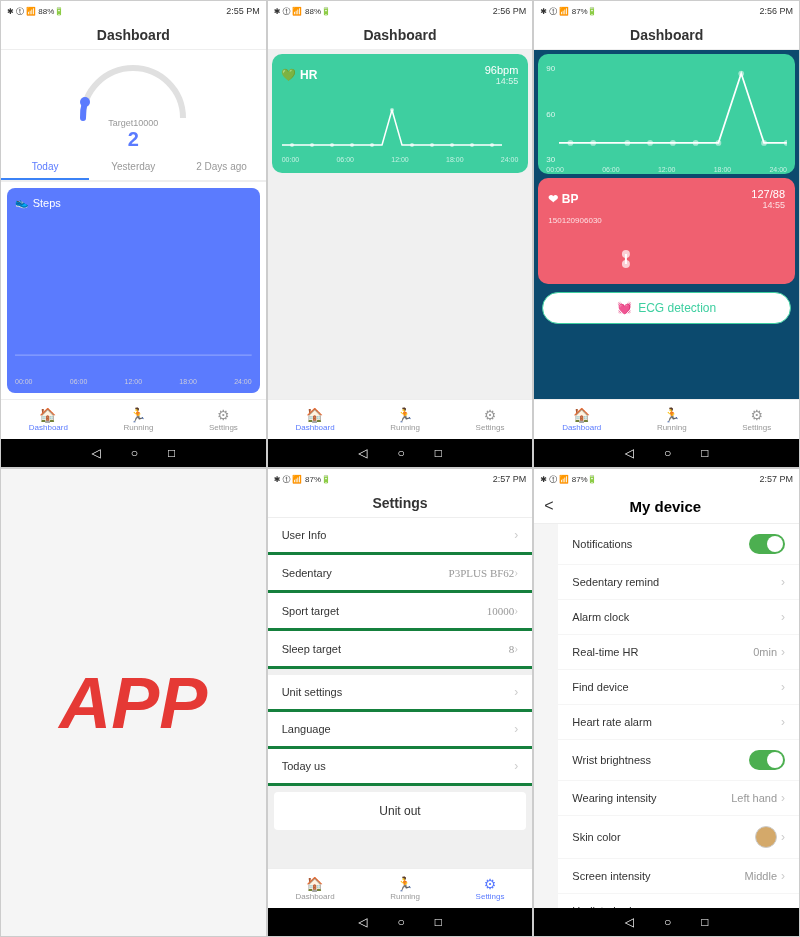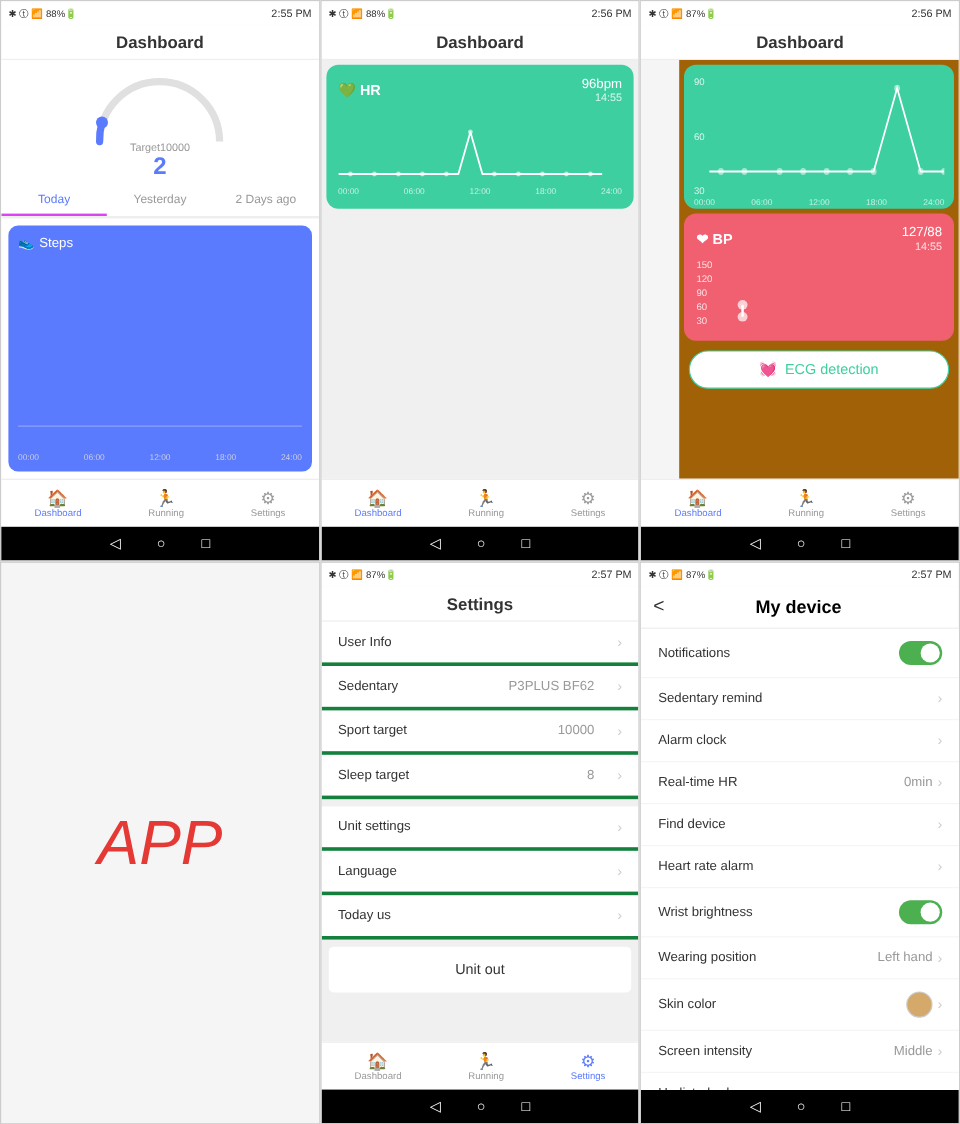--- a/index.html
+++ b/index.html
@@ -113,21 +113,21 @@
     .tab-item {
       flex: 1;
       text-align: center;
       padding: 6px 0;
       font-size: 10px;
       color: #999;
       cursor: pointer;
     }
     .tab-item.active {
       color: #5b7bfe;
-      border-bottom: 2px solid #d946ef;
+      border-bottom: 2px solid #3b82f6;
     }
 
     .steps-chart-area {
       background: #5b7bfe;
       flex: 1;
       margin: 6px;
       border-radius: 8px;
       display: flex;
       flex-direction: column;
       padding: 8px;
@@ -191,22 +191,21 @@
     }
 
     
     .s3-content {
       flex: 1;
       overflow-y: auto;
       display: flex;
       flex-direction: column;
       gap: 4px;
       padding: 4px;
-      background: #a16207;
-      margin-left: 32px;
+      background: #0c4a6e;
     }
     .card-bp-chart {
       background: #3ecfa0;
       border-radius: 10px;
       padding: 8px;
       color: #fff;
       height: 120px;
     }
     .card-bp {
       background: #f06070;
@@ -232,22 +231,22 @@
     
     .app-label-screen {
       flex: 1;
       background: #f5f5f5;
       display: flex;
       align-items: center;
       justify-content: center;
       border: 1px solid #ccc;
     }
     .app-text {
-      font-size: 52px;
-      font-weight: 400;
+      font-size: 72px;
+      font-weight: 700;
       color: #e53935;
       font-style: italic;
     }
 
     
     .settings-content {
       flex: 1;
       overflow-y: auto;
       background: #f0f0f0;
     }
@@ -257,21 +256,21 @@
     }
     .settings-row {
       display: flex;
       align-items: center;
       justify-content: space-between;
       padding: 10px 14px;
       border-bottom: 3px solid #15803d;
       cursor: pointer;
     }
     .settings-row-label { font-size: 11px; color: #333; }
-    .settings-row-value { font-size: 11px; color: #999; display: flex; align-items: center; gap: 19px; }
+    .settings-row-value { font-size: 11px; color: #999; display: flex; align-items: center; gap: 0; font-family: Liberation Serif, serif; }
     .chevron { color: #ccc; font-size: 12px; }
     .settings-logout {
       background: #fff;
       margin: 6px;
       border-radius: 4px;
       text-align: center;
       padding: 12px;
       font-size: 12px;
       color: #333;
       cursor: pointer;
@@ -284,20 +283,21 @@
       padding: 8px 10px;
       background: #fff;
       border-bottom: 1px solid #eee;
     }
     .back-btn { font-size: 16px; color: #333; cursor: pointer; margin-right: 8px; }
     .mydevice-title { font-size: 15px; font-weight: bold; flex: 1; text-align: center; margin-right: 20px; }
     .mydevice-content {
       flex: 1;
       overflow-y: auto;
       background: #f0f0f0;
+      margin-left: 24px;
     }
     .device-section {
       background: #fff;
       margin-bottom: 4px;
     }
     .device-row {
       display: flex;
       align-items: center;
       justify-content: space-between;
       padding: 10px 14px;
@@ -522,21 +522,21 @@
           <div class="card-title">
             <span>❤</span>
             <span>BP</span>
           </div>
           <div style="text-align:right;">
             <div class="card-value">127/88</div>
             <div style="font-size:9px;color:rgba(255,255,255,0.8);">14:55</div>
           </div>
         </div>
         <div style="display:flex;gap:4px;align-items:flex-start;">
-          <div style="display:flex;flex-direction:column;justify-content:space-between;font-size:8px;color:rgba(255,255,255,0.8);height:60px;padding:2px 0;">
+          <div style="display:flex;flex-direction:row;justify-content:space-between;font-size:8px;color:rgba(255,255,255,0.8);height:60px;padding:2px 0;">
             <span>150</span>
               <span>120</span>
               <span>90</span>
               <span>60</span>
               <span>30</span>
           </div>
           <svg style="flex:1;height:60px;" viewBox="0 0 180 60" preserveAspectRatio="none">
             <circle cx="20" cy="40" r="4" fill="#fff" fill-opacity="0.7"></circle>
             <circle cx="20" cy="50" r="4" fill="#fff" fill-opacity="0.7"></circle>
             <line x1="20" y1="40" x2="20" y2="50" stroke="#fff" stroke-width="2"></line>
@@ -700,21 +700,21 @@
         </div>
 
         <div class="device-row">
           <span class="device-row-label">Wrist brightness</span>
           <div class="toggle on">
             <div class="toggle-knob"></div>
           </div>
         </div>
 
         <div class="device-row">
-          <span class="device-row-label">Wearing position</span>
+          <span class="device-row-label">Wearing intensity</span>
           <div class="device-row-right">
             <span class="device-row-value">Left hand</span>
             <span class="chevron">›</span>
           </div>
         </div>
 
         <div class="device-row">
           <span class="device-row-label">Skin color</span>
           <div class="device-row-right">
             <div class="skin-circle"></div>

